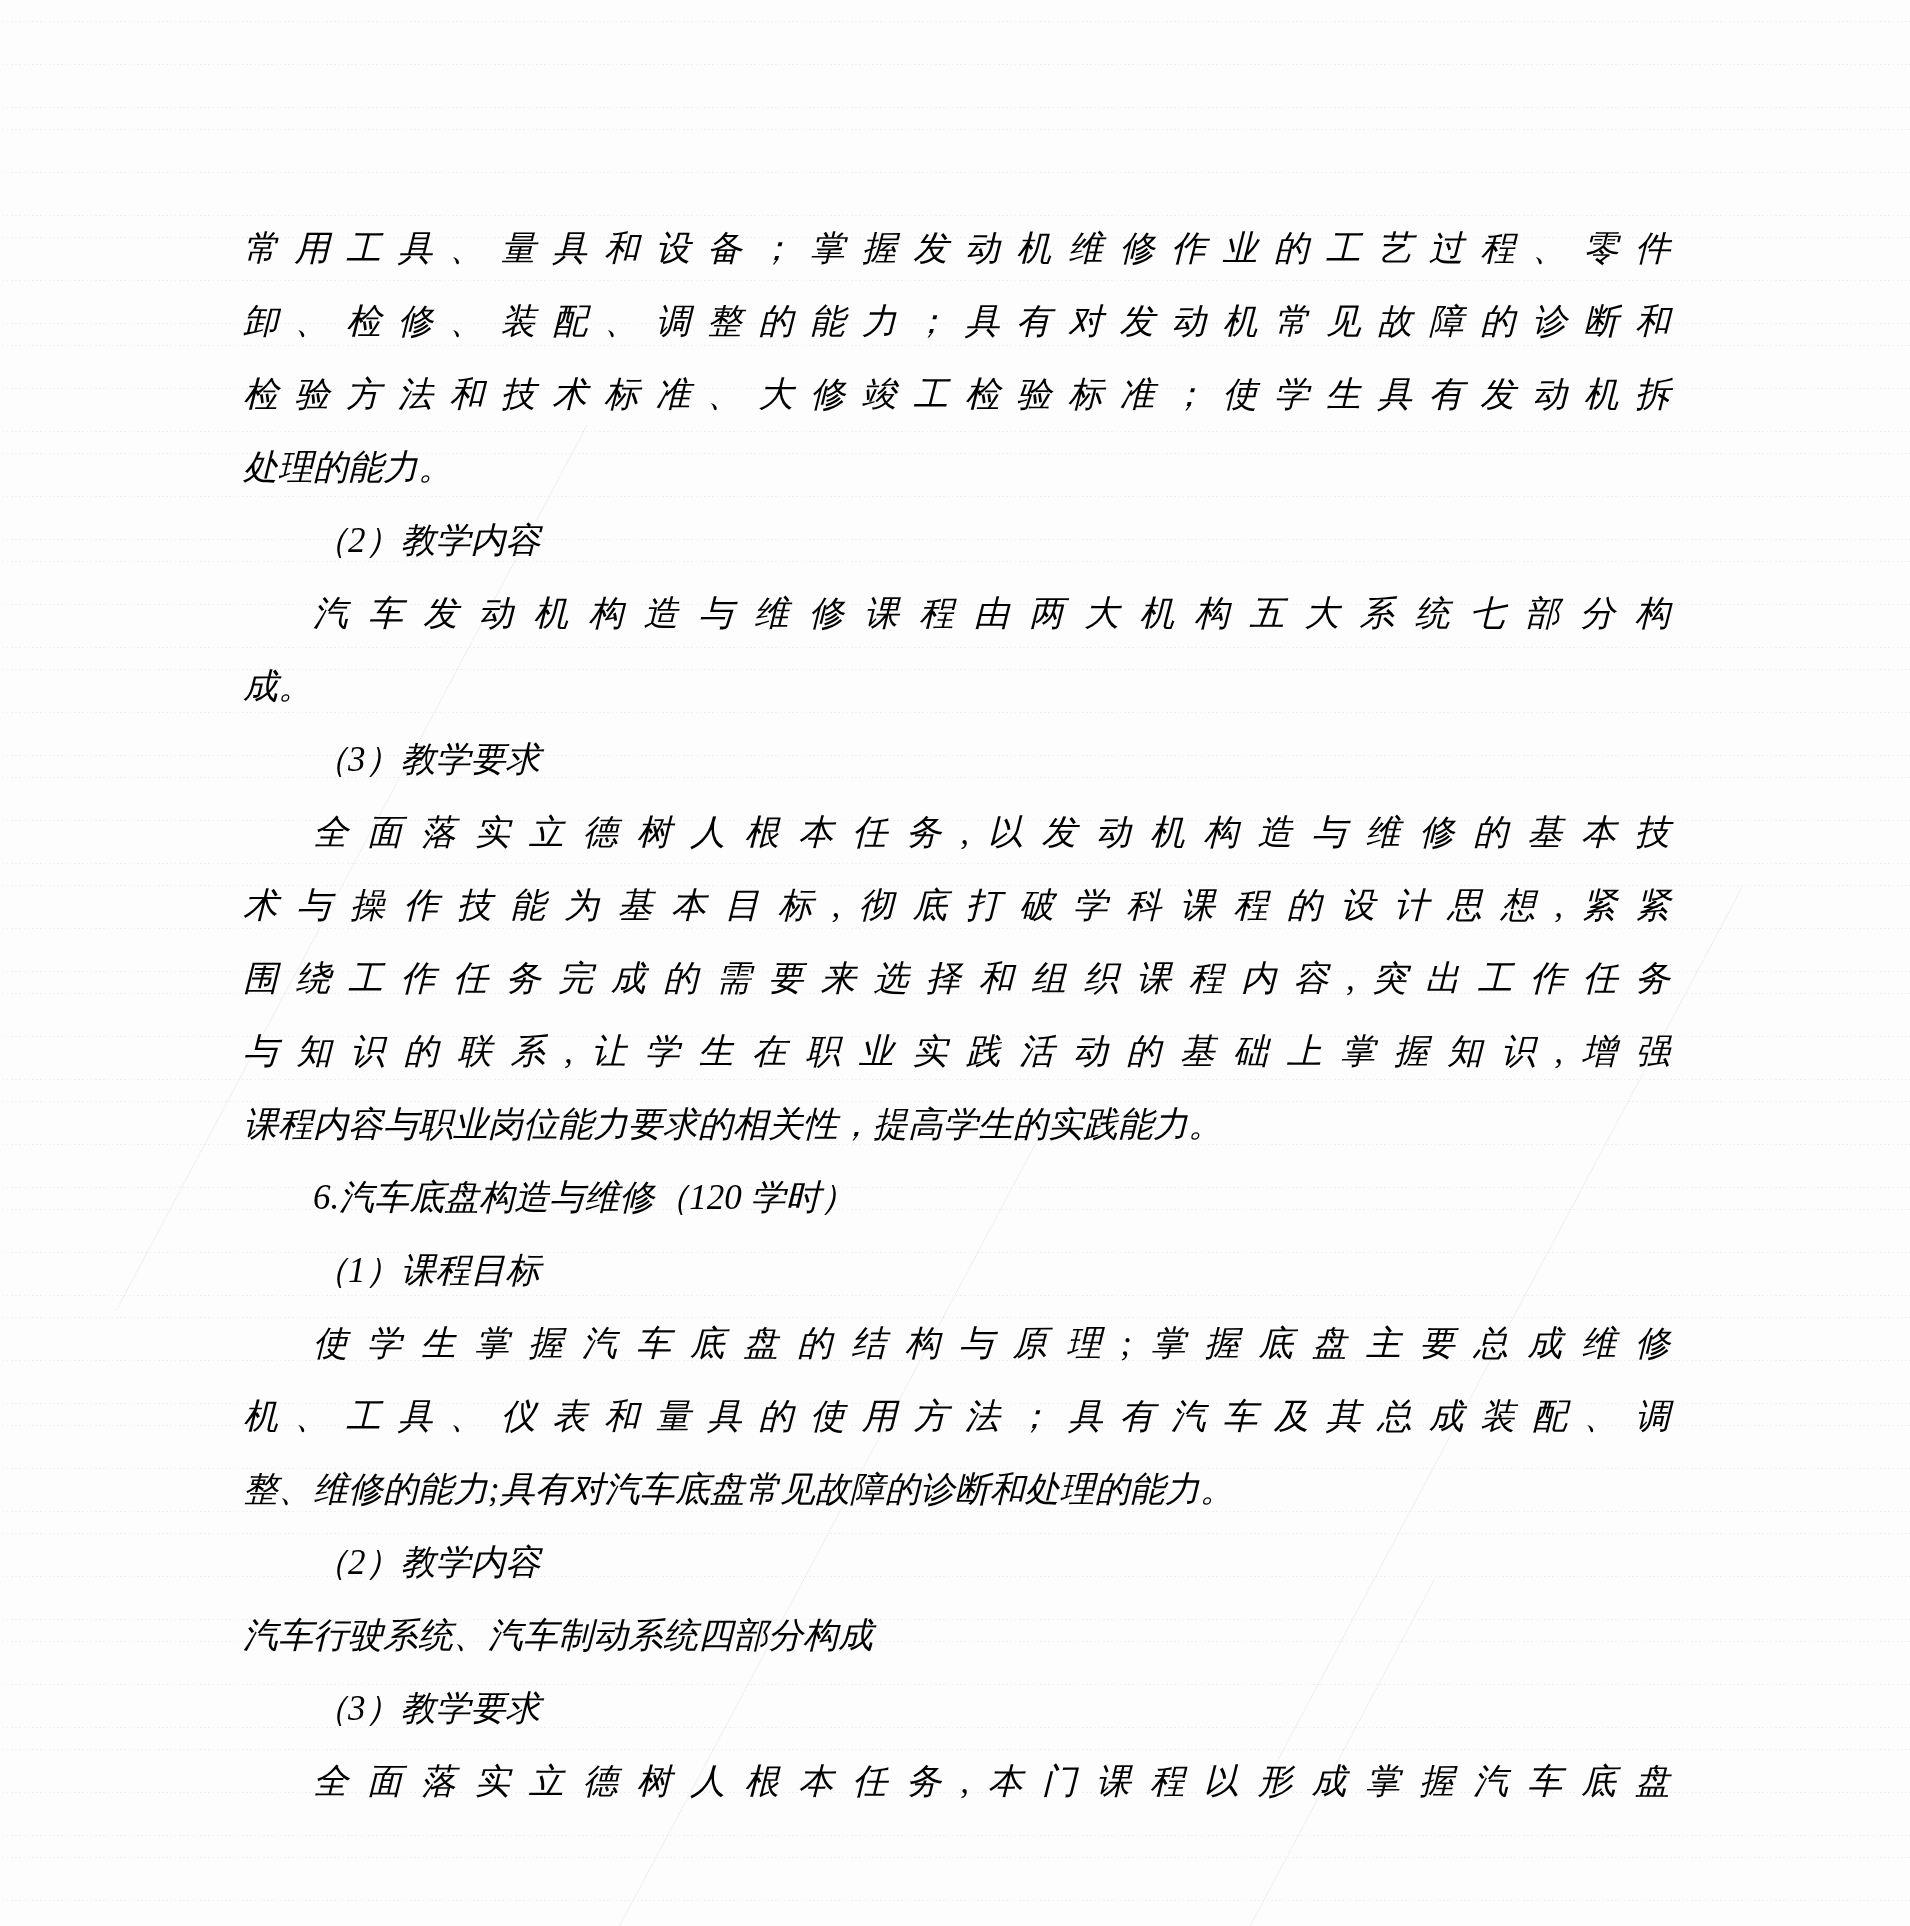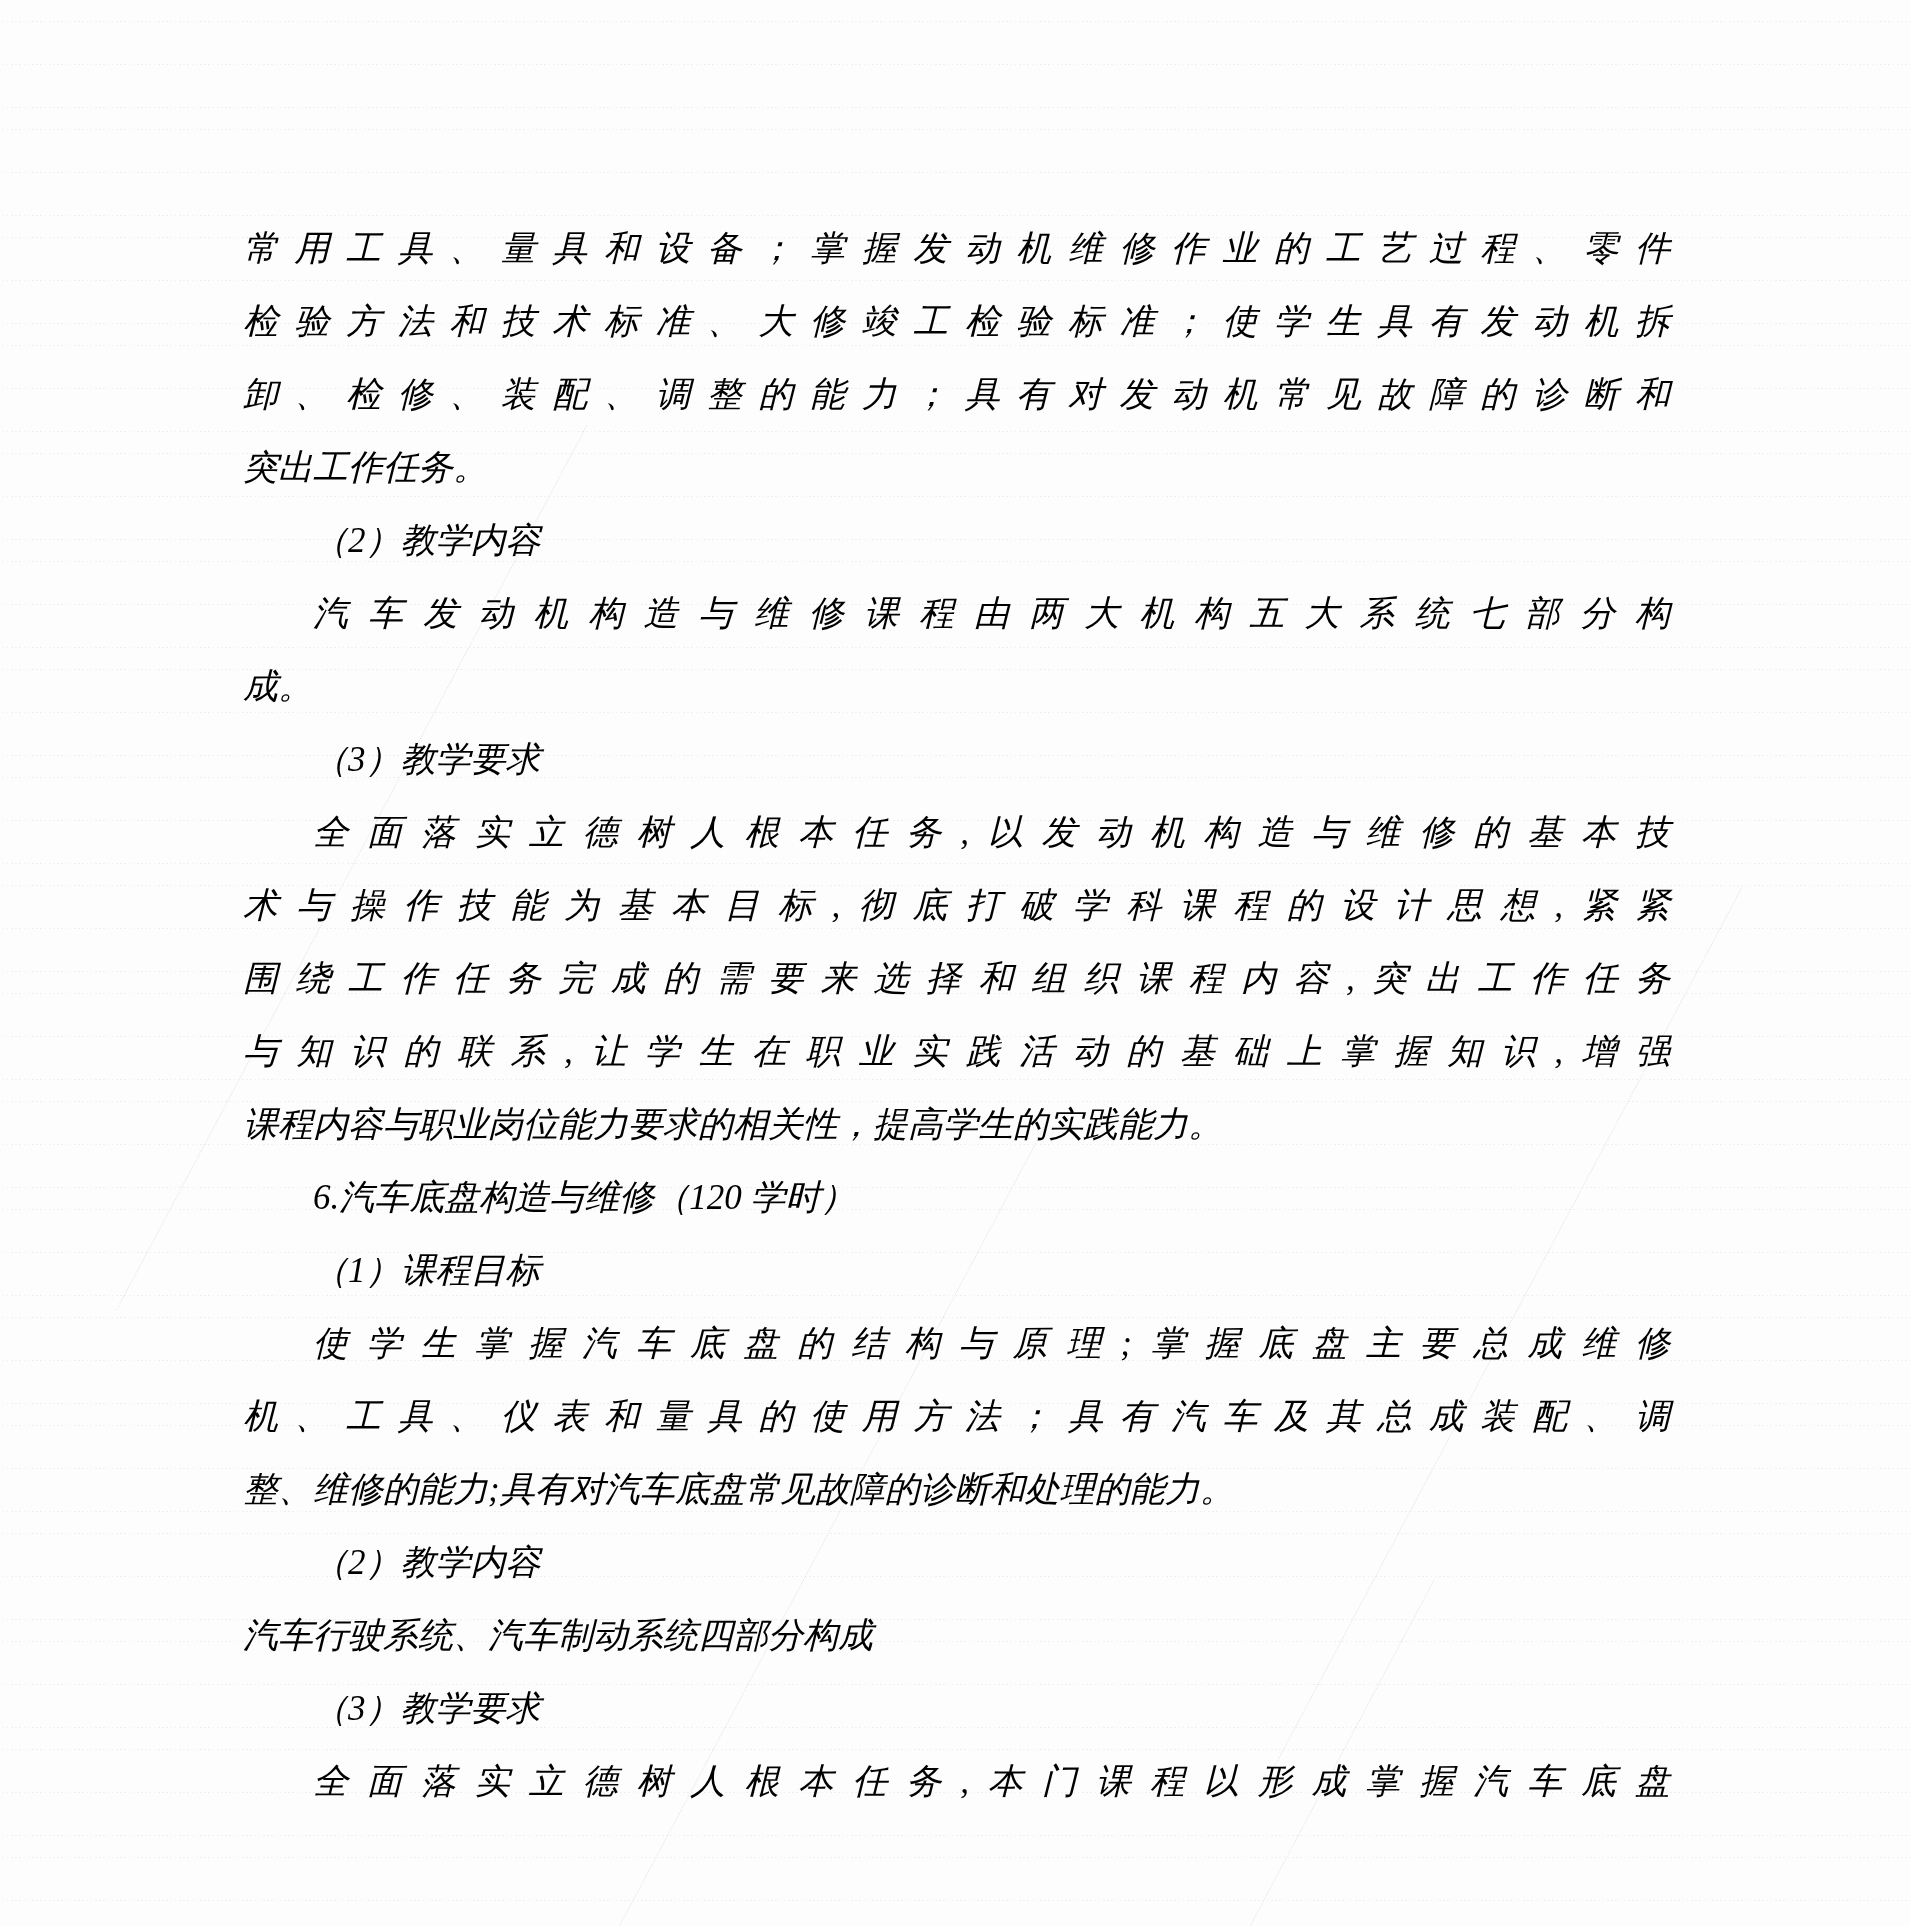--- a/index.html
+++ b/index.html
@@ -48,23 +48,23 @@
 
 <div class="page">
   <div class="artifacts"></div>
   <div class="diag d1"></div>
   <div class="diag d2"></div>
   <div class="diag d3"></div>
   <div class="diag d4"></div>
 
   <div class="content">
       <div class="line fill">常用工具、量具和设备；掌握发动机维修作业的工艺过程、零件</div>
+      <div class="line fill">卸、检修、装配、调整的能力；具有对发动机常见故障的诊断和</div>
       <div class="line fill">检验方法和技术标准、大修竣工检验标准；使学生具有发动机拆</div>
-      <div class="line fill">卸、检修、装配、调整的能力；具有对发动机常见故障的诊断和</div>
-      <div class="line">突出工作任务。</div>
+      <div class="line">处理的能力。</div>
       <div class="line indent">（2）教学内容</div>
       <div class="line indent fill">汽车发动机构造与维修课程由两大机构五大系统七部分构</div>
       <div class="line">成。</div>
       <div class="line indent">（3）教学要求</div>
       <div class="line indent fill">全面落实立德树人根本任务,以发动机构造与维修的基本技</div>
       <div class="line fill">术与操作技能为基本目标,彻底打破学科课程的设计思想,紧紧</div>
       <div class="line fill">围绕工作任务完成的需要来选择和组织课程内容,突出工作任务</div>
       <div class="line fill">与知识的联系,让学生在职业实践活动的基础上掌握知识,增强</div>
       <div class="line">课程内容与职业岗位能力要求的相关性，提高学生的实践能力。</div>
       <div class="line heading indent">6.汽车底盘构造与维修（120 学时）</div>

